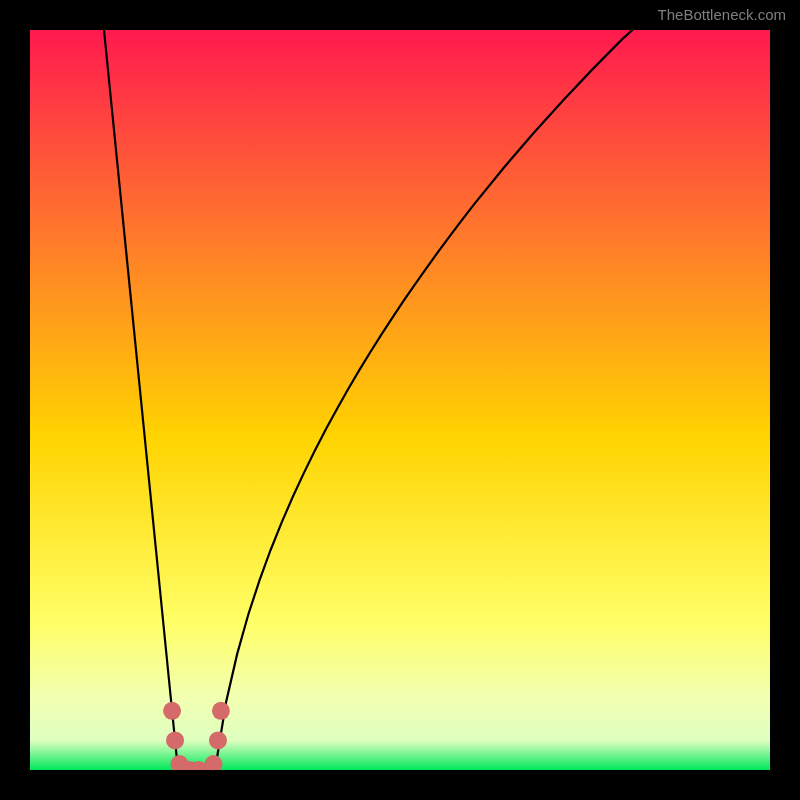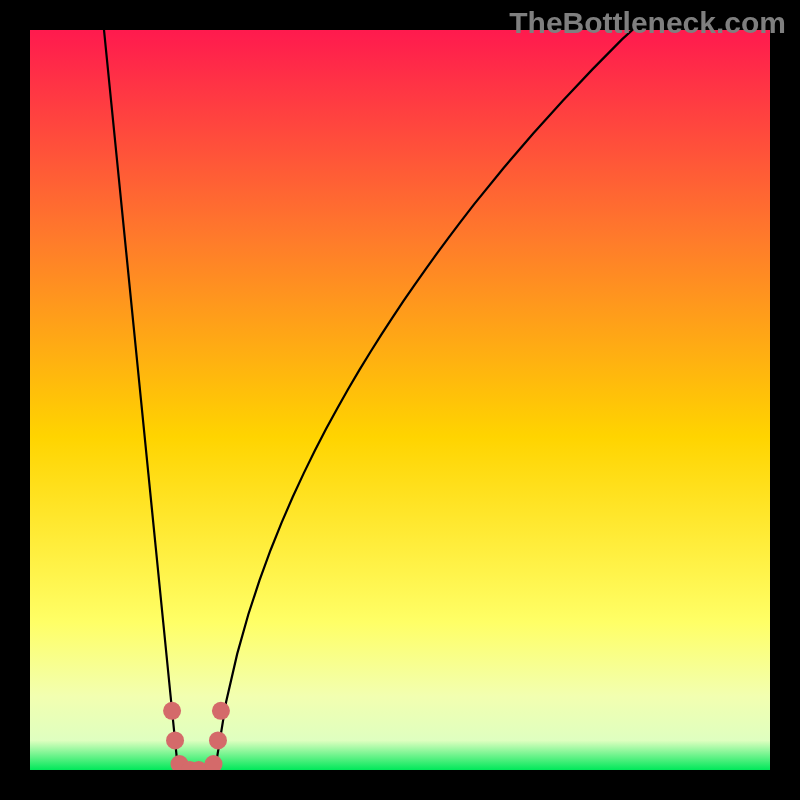--- a/index.html
+++ b/index.html
@@ -12,22 +12,22 @@
       height: 800px;
       background: #000;
       position: relative;
       overflow: hidden;
     }
     .watermark {
       position: absolute;
       top: 6px;
       right: 14px;
       font-family: Arial, sans-serif;
-      font-size: 30px;
-      font-weight: bold;
+      font-size: 15px;
+      font-weight: normal;
       color: #7f7f7f;
       z-index: 10;
     }
     .chart-container {
       position: absolute;
       left: 30px;
       top: 30px;
       width: 740px;
       height: 740px;
     }

